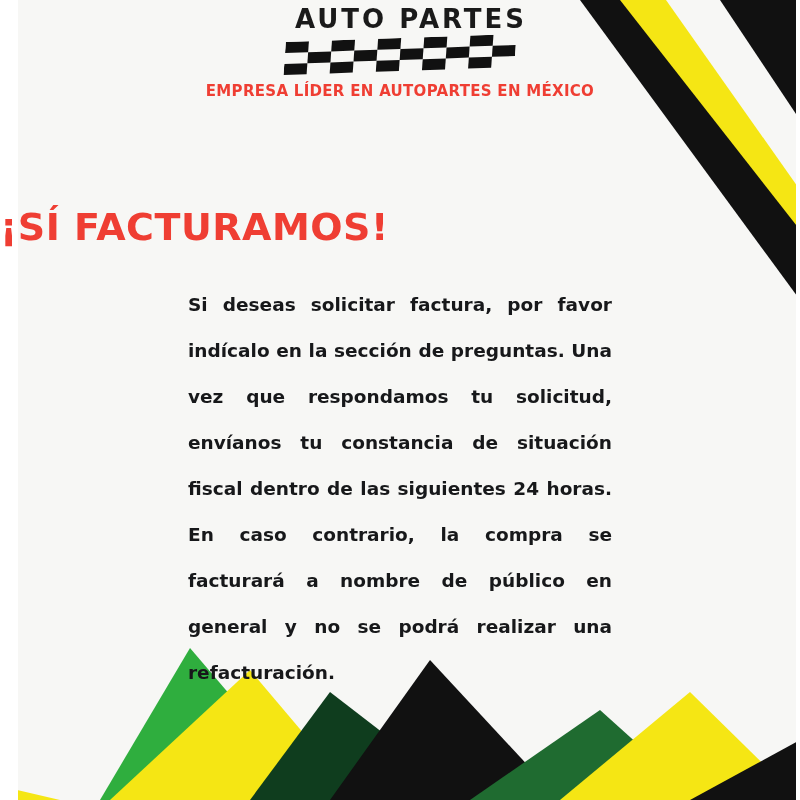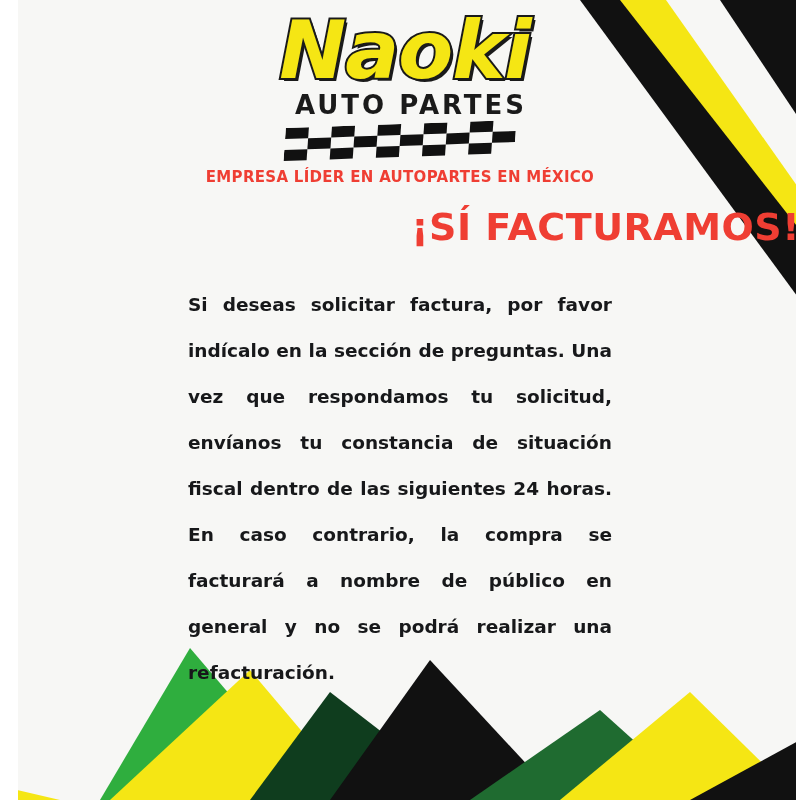--- a/index.html
+++ b/index.html
@@ -101,21 +101,21 @@
     color: #ef3e33;
     margin: 10px 0 0 0;
   }
 
   
   #headline {
     position: absolute;
     top: 205px;
     left: 0;
     right: 0;
-    text-align: right;
+    text-align: left;
     font-family: "DejaVu Sans", sans-serif;
     font-weight: bold;
     font-size: 38px;
     letter-spacing: 0.5px;
     color: #ef3e33;
     margin: 0;
   }
 
   
   #body-copy {
@@ -154,21 +154,20 @@
     <path d="M470 200 L600 110 L700 200 Z" fill="#1f6b30"></path>
     <path d="M560 200 L690 92 L800 200 Z" fill="#f5e614"></path>
     <path d="M690 200 L800 140 L800 200 Z" fill="#111111"></path>
     <path d="M0 200 L0 186 L60 200 Z" fill="#f5e614"></path>
   </svg>
 
   <div id="left-edge"></div>
   <div id="right-white-edge"></div>
 
   <div id="logo-block">
-    <div id="brand-name">Naoki</div>
     <div id="brand-sub">AUTO PARTES</div>
     <div id="checker">
       <svg viewBox="0 0 230 34" preserveAspectRatio="none">
         <g>
           <rect x="0" y="0" width="23" height="11" fill="#111111"></rect>
           <rect x="46" y="0" width="23" height="11" fill="#111111"></rect>
           <rect x="92" y="0" width="23" height="11" fill="#111111"></rect>
           <rect x="138" y="0" width="23" height="11" fill="#111111"></rect>
           <rect x="184" y="0" width="23" height="11" fill="#111111"></rect>
 

